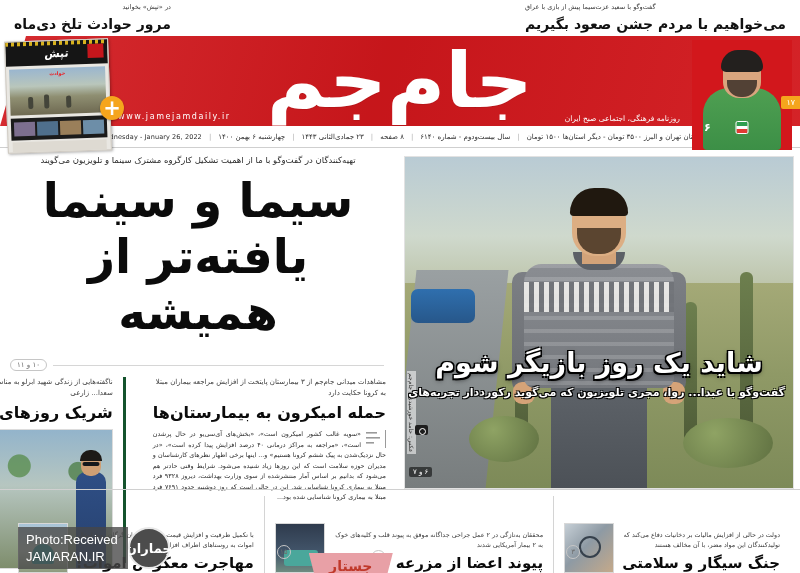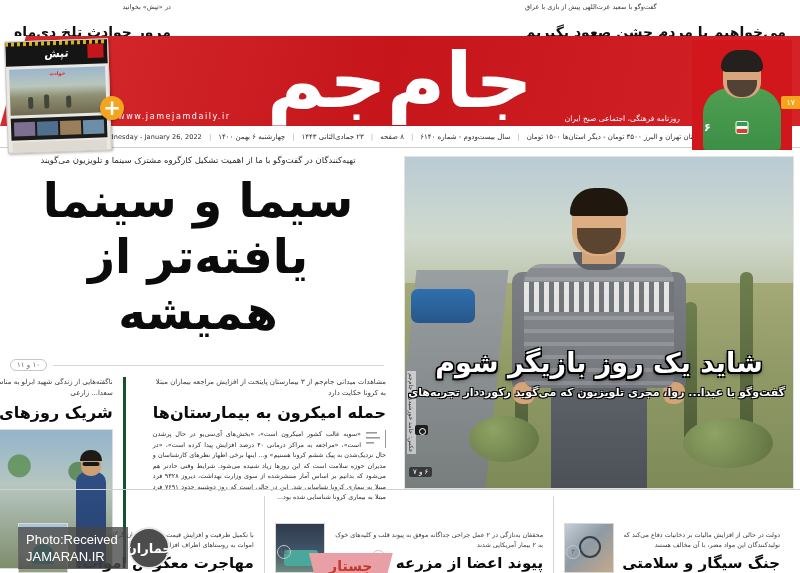--- a/index.html
+++ b/index.html
@@ -29,21 +29,21 @@
   .promo-block { display: flex; flex-direction: column; }
   .promo-block.right { align-items: flex-end; text-align: right; }
   .promo-block.left { align-items: flex-start; text-align: left; }
   .promo-kicker {
     font-size: 6.5px; color: #3a3a3a; line-height: 9px;
     letter-spacing: .1px; white-space: nowrap;
   }
   .promo-title {
     font-size: 14px; font-weight: bold; color: #111;
     line-height: 19px; white-space: nowrap;
-    margin-top: 11px;
+    margin-top: 3px;
   }
 
   
   .masthead {
     position: absolute; top: 36px; left: 0;
     width: 800px; height: 90px;
     background: #d2171c;
     overflow: hidden;
   }
   .masthead::after {
@@ -523,21 +523,21 @@
     margin-left: -10px;
   }
 </style>
 </head>
 <body>
 
 <div id="page">
 
   <div class="promo-bar">
     <div class="promo-block right">
-      <div class="promo-kicker">گفت‌وگو با سعید عزت‌اللهی پیش از بازی با عراق</div>
+      <div class="promo-kicker">گفت‌وگو با سعید عزت‌سیما پیش از بازی با عراق</div>
       <div class="promo-title">می‌خواهیم با مردم جشن صعود بگیریم</div>
     </div>
     <div class="promo-block left">
       <div class="promo-kicker">در «تپش» بخوانید</div>
       <div class="promo-title">مرور حوادث تلخ دی‌ماه</div>
     </div>
   </div>
 
   <div class="masthead">
     <div class="masthead-notch"></div>

